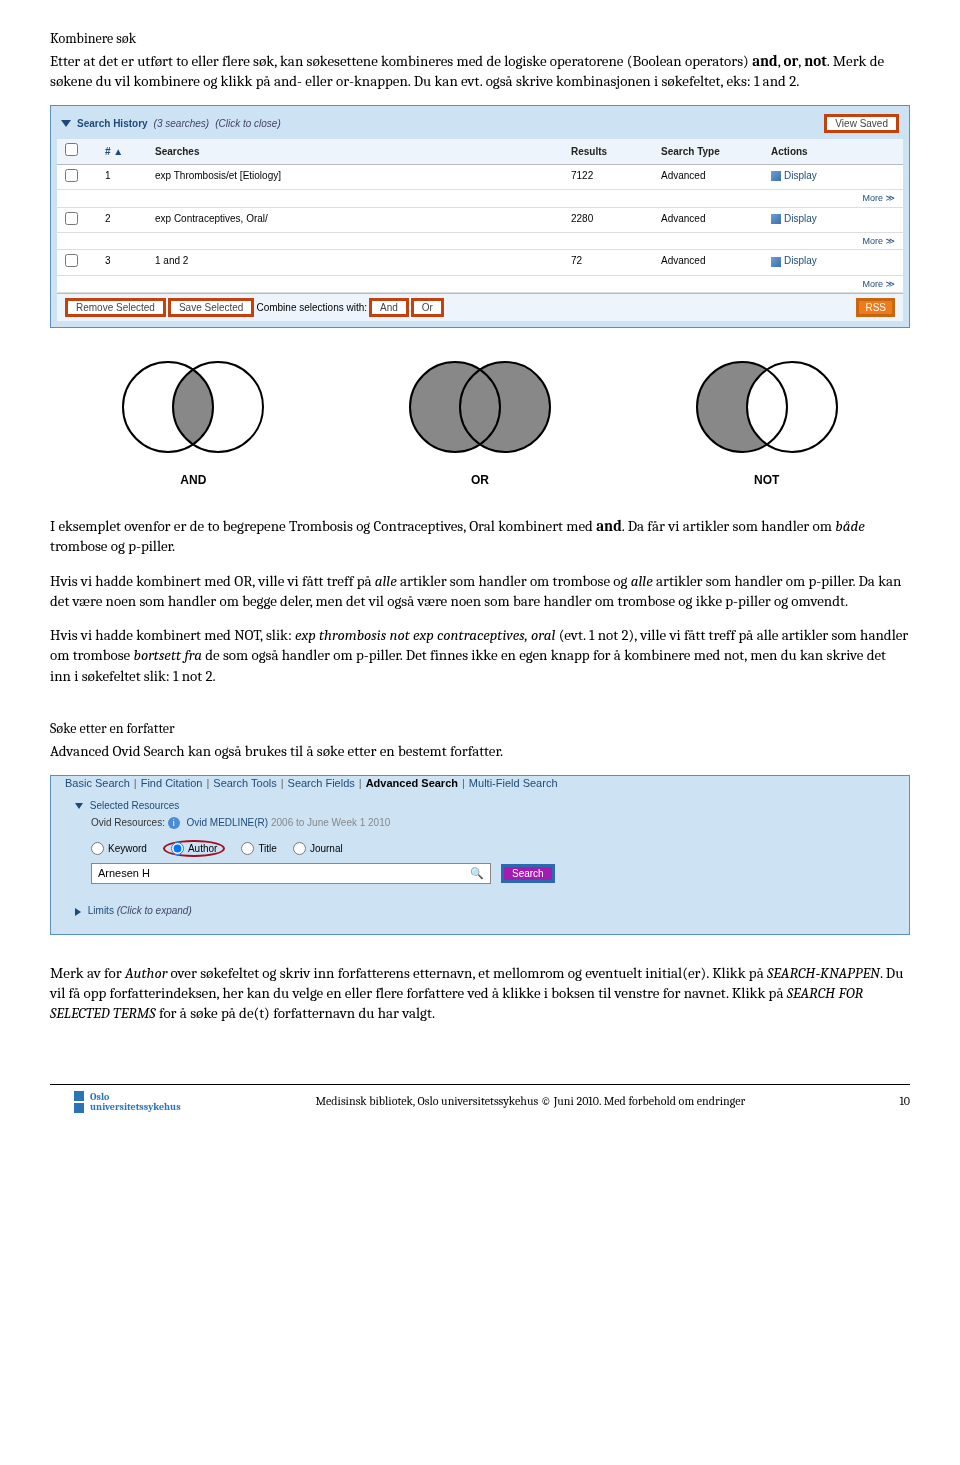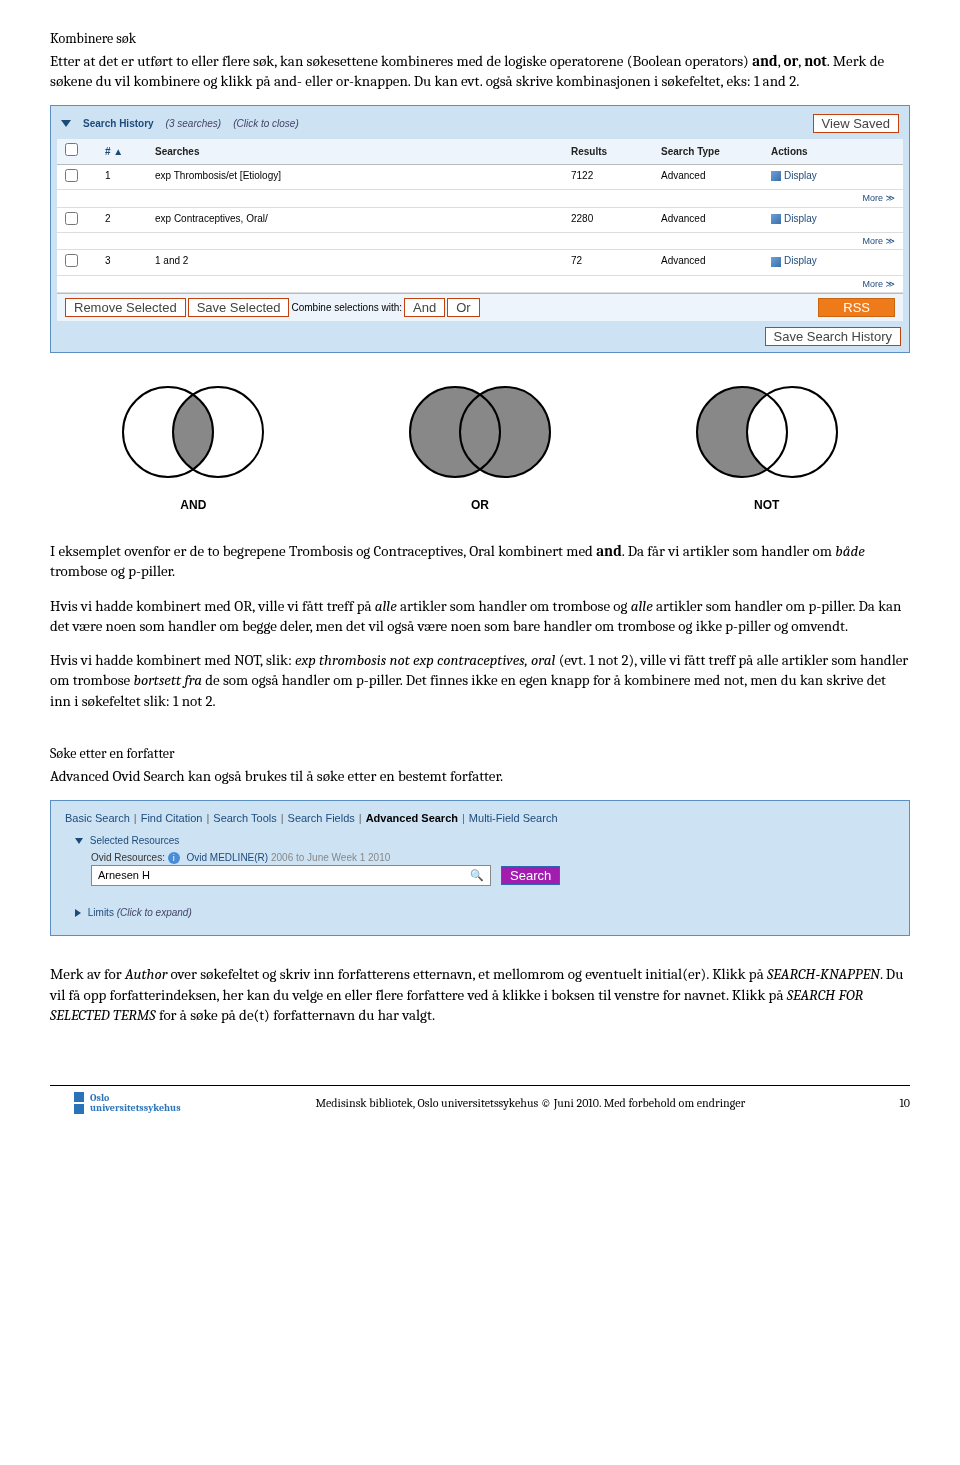--- a/index.html
+++ b/index.html
@@ -5,26 +5,26 @@
   * { box-sizing: border-box; margin: 0; padding: 0; }
   body { font-family: Cambria, Georgia, serif; font-size: 15px; color: #000; background: #fff; width: 960px; margin: 0 auto; padding: 30px 50px 20px 50px; line-height: 1.35; }
   .section-title { font-weight: normal; font-size: 14px; margin-bottom: 2px; }
   p { margin-bottom: 14px; }
   .ital { font-style: italic; }
   .bold { font-weight: bold; }
 
   
   .sh-panel { border: 1px solid #5a8fc4; background: #cde3f4; padding: 6px; font-family: Verdana, sans-serif; font-size: 10px; margin: 10px 0 24px 0; }
   .sh-header { display: flex; justify-content: space-between; align-items: center; padding: 2px 4px 6px 4px; color: #1e4a7a; font-weight: bold; }
-  .sh-header .left { display: flex; align-items: center; gap: 12px; }
+  .sh-header .left { display: flex; align-items: center; gap: 6px; }
   .tri-down { width: 0; height: 0; border-left: 5px solid transparent; border-right: 5px solid transparent; border-top: 7px solid #1e4a7a; }
   .sh-hint { font-weight: normal; font-style: italic; color: #446; text-align: right; }
-  .btn { background: #fff; border: 1px solid #c2410c; padding: 1px 8px; font-size: 13px; color: #444; cursor: pointer; }
+  .btn { background: #fff; border: 3px solid #c2410c; padding: 1px 8px; font-size: 10px; color: #444; cursor: pointer; }
   .btn.blue { background: #a21caf; color: #fff; border-color: #2c6aaf; }
-  .btn.orange { background: #ef7a1a; color: #fff; border-color: #c9640f; padding: 1px 24px; }
+  .btn.orange { background: #ef7a1a; color: #fff; border-color: #c9640f; padding: 1px 6px; }
   .sh-table { width: 100%; border-collapse: collapse; background: #fff; }
   .sh-table th { background: #eef4fb; text-align: left; padding: 4px 8px; font-weight: bold; color: #222; border-bottom: 1px solid #bbb; }
   .sh-table th.first { width: 40px; }
   .sh-table th.num { width: 50px; color: #1e4a7a; }
   .sh-table th.results { width: 90px; }
   .sh-table th.type { width: 110px; }
   .sh-table th.actions { width: 140px; }
   .sh-table td { padding: 4px 8px; vertical-align: top; border-bottom: 1px solid #ddd; }
   .sh-table .more-row td { text-align: right; color: #1e4a7a; padding: 2px 8px; font-size: 9px; }
   .sh-table .action-cell { color: #1e4a7a; }
@@ -32,21 +32,21 @@
   .sh-footer .left { display: flex; align-items: center; gap: 2px; }
   .sh-panel .tail { display: flex; justify-content: flex-end; padding: 6px 2px 0 2px; }
   .disp-icon { display: inline-block; width: 10px; height: 10px; background: linear-gradient(135deg,#6ea0d8,#3a6faa); margin-right: 3px; vertical-align: middle; }
 
   
   .venn-row { display: flex; justify-content: space-around; align-items: center; margin: 10px 0 28px 0; font-family: Verdana, sans-serif; font-size: 12px; font-weight: bold; }
   .venn-item { display: flex; flex-direction: column; align-items: center; gap: 10px; }
   .venn-svg { width: 190px; height: 110px; }
 
   
-  .as-panel { border: 1px solid #5a8fc4; background: #cde3f4; padding: 10px 14px 12px 14px; font-family: Verdana, sans-serif; font-size: 10px; margin: 12px 0 28px 0; }
+  .as-panel { border: 1px solid #5a8fc4; background: #cde3f4; padding: 0 14px 12px 14px; font-family: Verdana, sans-serif; font-size: 10px; margin: 12px 0 28px 0; }
   .as-tabs { color: #1e4a7a; font-size: 11px; margin-bottom: 8px; }
   .as-tabs .sep { color: #666; margin: 0 4px; }
   .as-tabs .active { color: #000; font-weight: bold; }
   .as-row { margin: 4px 0 4px 10px; color: #1e4a7a; }
   .tri-right { display: inline-block; width: 0; height: 0; border-top: 4px solid transparent; border-bottom: 4px solid transparent; border-left: 6px solid #1e4a7a; margin-right: 4px; vertical-align: middle; }
   .tri-down-sm { display: inline-block; width: 0; height: 0; border-left: 4px solid transparent; border-right: 4px solid transparent; border-top: 6px solid #1e4a7a; margin-right: 4px; vertical-align: middle; }
   .as-resource { margin-left: 26px; color: #333; }
   .as-resource .info { display: inline-block; width: 12px; height: 12px; border-radius: 50%; background: #4a8cd6; color: #fff; text-align: center; line-height: 12px; font-size: 9px; margin-right: 4px; }
   .as-resource .ds { color: #1e4a7a; }
   .as-resource .grey { color: #888; }
@@ -138,23 +138,20 @@
   <div class="sh-footer">
     <div class="left">
       <button class="btn">Remove Selected</button>
       <button class="btn">Save Selected</button>
       <span>Combine selections with:</span>
       <button class="btn">And</button>
       <button class="btn">Or</button>
     </div>
     <button class="btn orange">RSS</button>
   </div>
-  <div class="tail">
-    <button class="btn">Save Search History</button>
-  </div>
 </div>
 
 
 <div class="venn-row">
   <div class="venn-item">
     <svg class="venn-svg" viewBox="0 0 190 110">
       <defs>
           <clipPath id="ca">
             <circle cx="70" cy="55" r="45"></circle>
           </clipPath>
@@ -205,20 +202,38 @@
   <div class="as-row">
     <span class="tri-down-sm"></span>
     <span>Selected Resources</span>
   </div>
   <div class="as-resource">
     <span>Ovid Resources:</span>
     <span class="info">i</span>
     <span class="ds">Ovid MEDLINE(R)</span>
     <span class="grey">2006 to June Week 1 2010</span>
   </div>
+  <div class="as-radios">
+    <label class="radio-group">
+        <input type="radio" name="st" style="">
+        <span>Keyword</span>
+      </label>
+    <label class="radio-group oval">
+        <input type="radio" name="st" checked="" style="">
+        <span>Author</span>
+      </label>
+    <label class="radio-group">
+        <input type="radio" name="st" style="">
+        <span>Title</span>
+      </label>
+    <label class="radio-group">
+        <input type="radio" name="st" style="">
+        <span>Journal</span>
+      </label>
+  </div>
   <div class="as-input-row">
     <div class="as-input">
       <span>Arnesen H</span>
       <span class="mag">🔍</span>
     </div>
     <button class="btn blue">Search</button>
   </div>
   <div class="as-row" style="margin-top:20px">
     <span class="tri-right"></span>
     <span>Limits</span>

